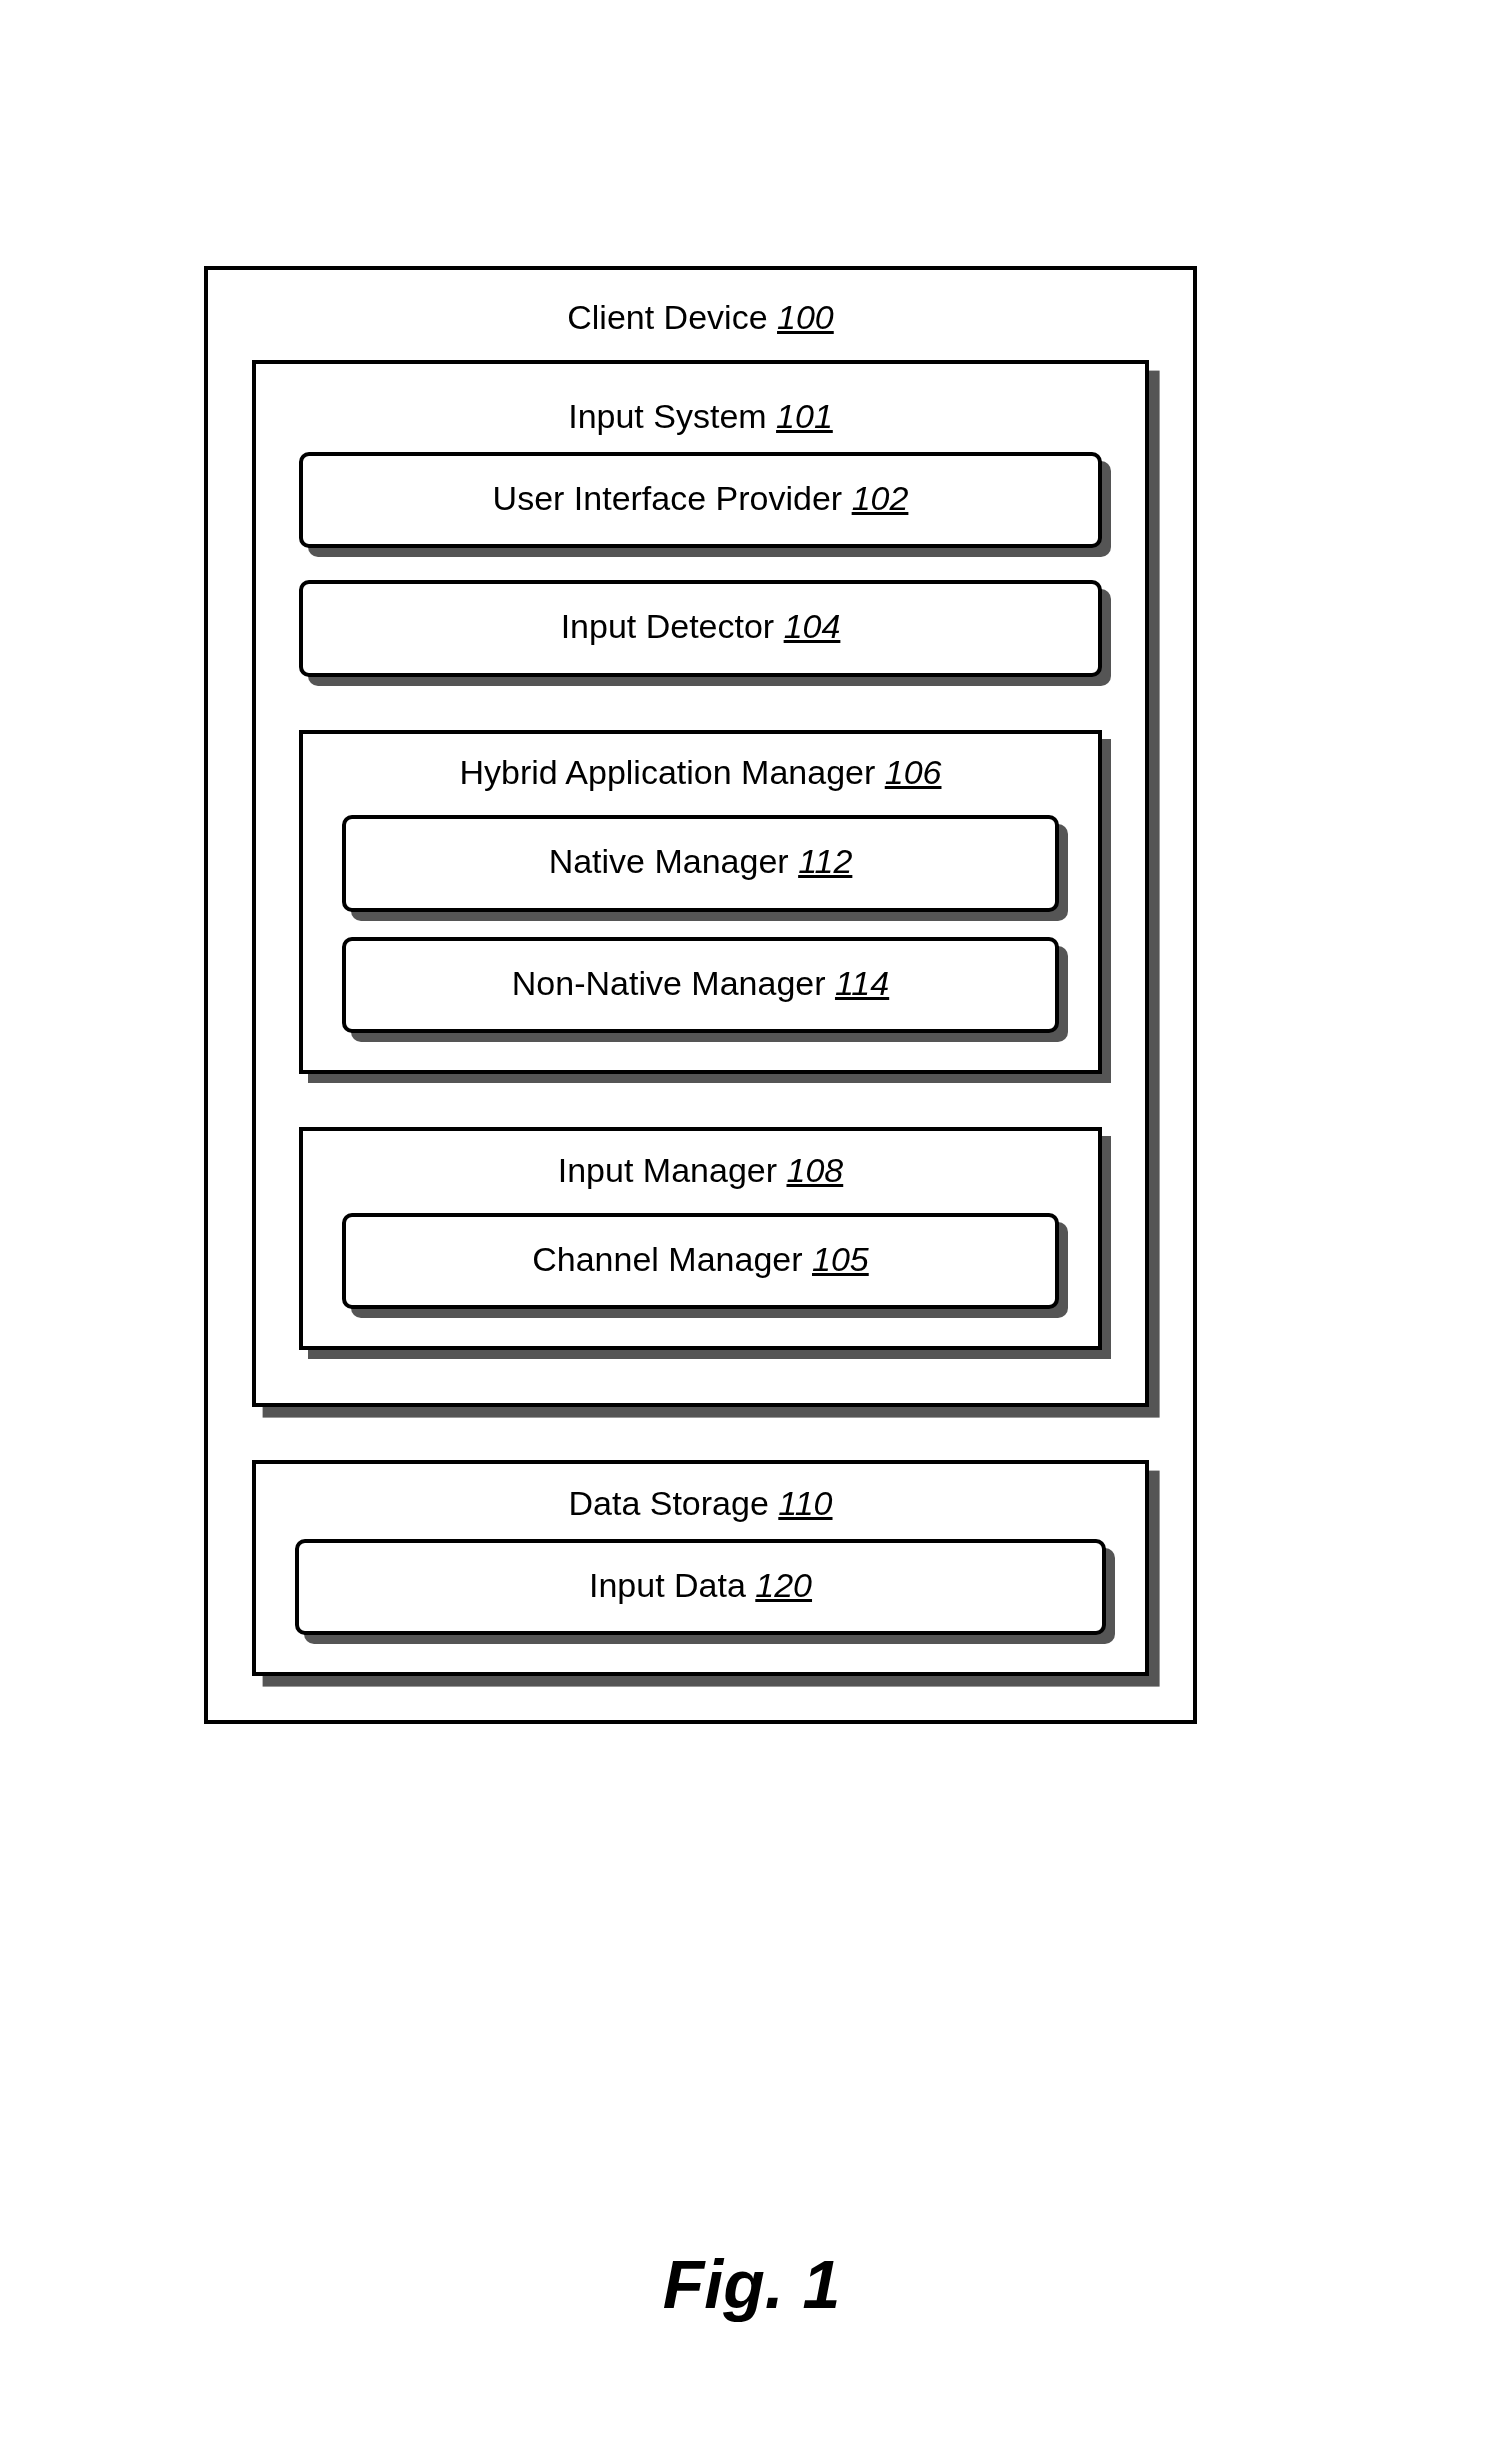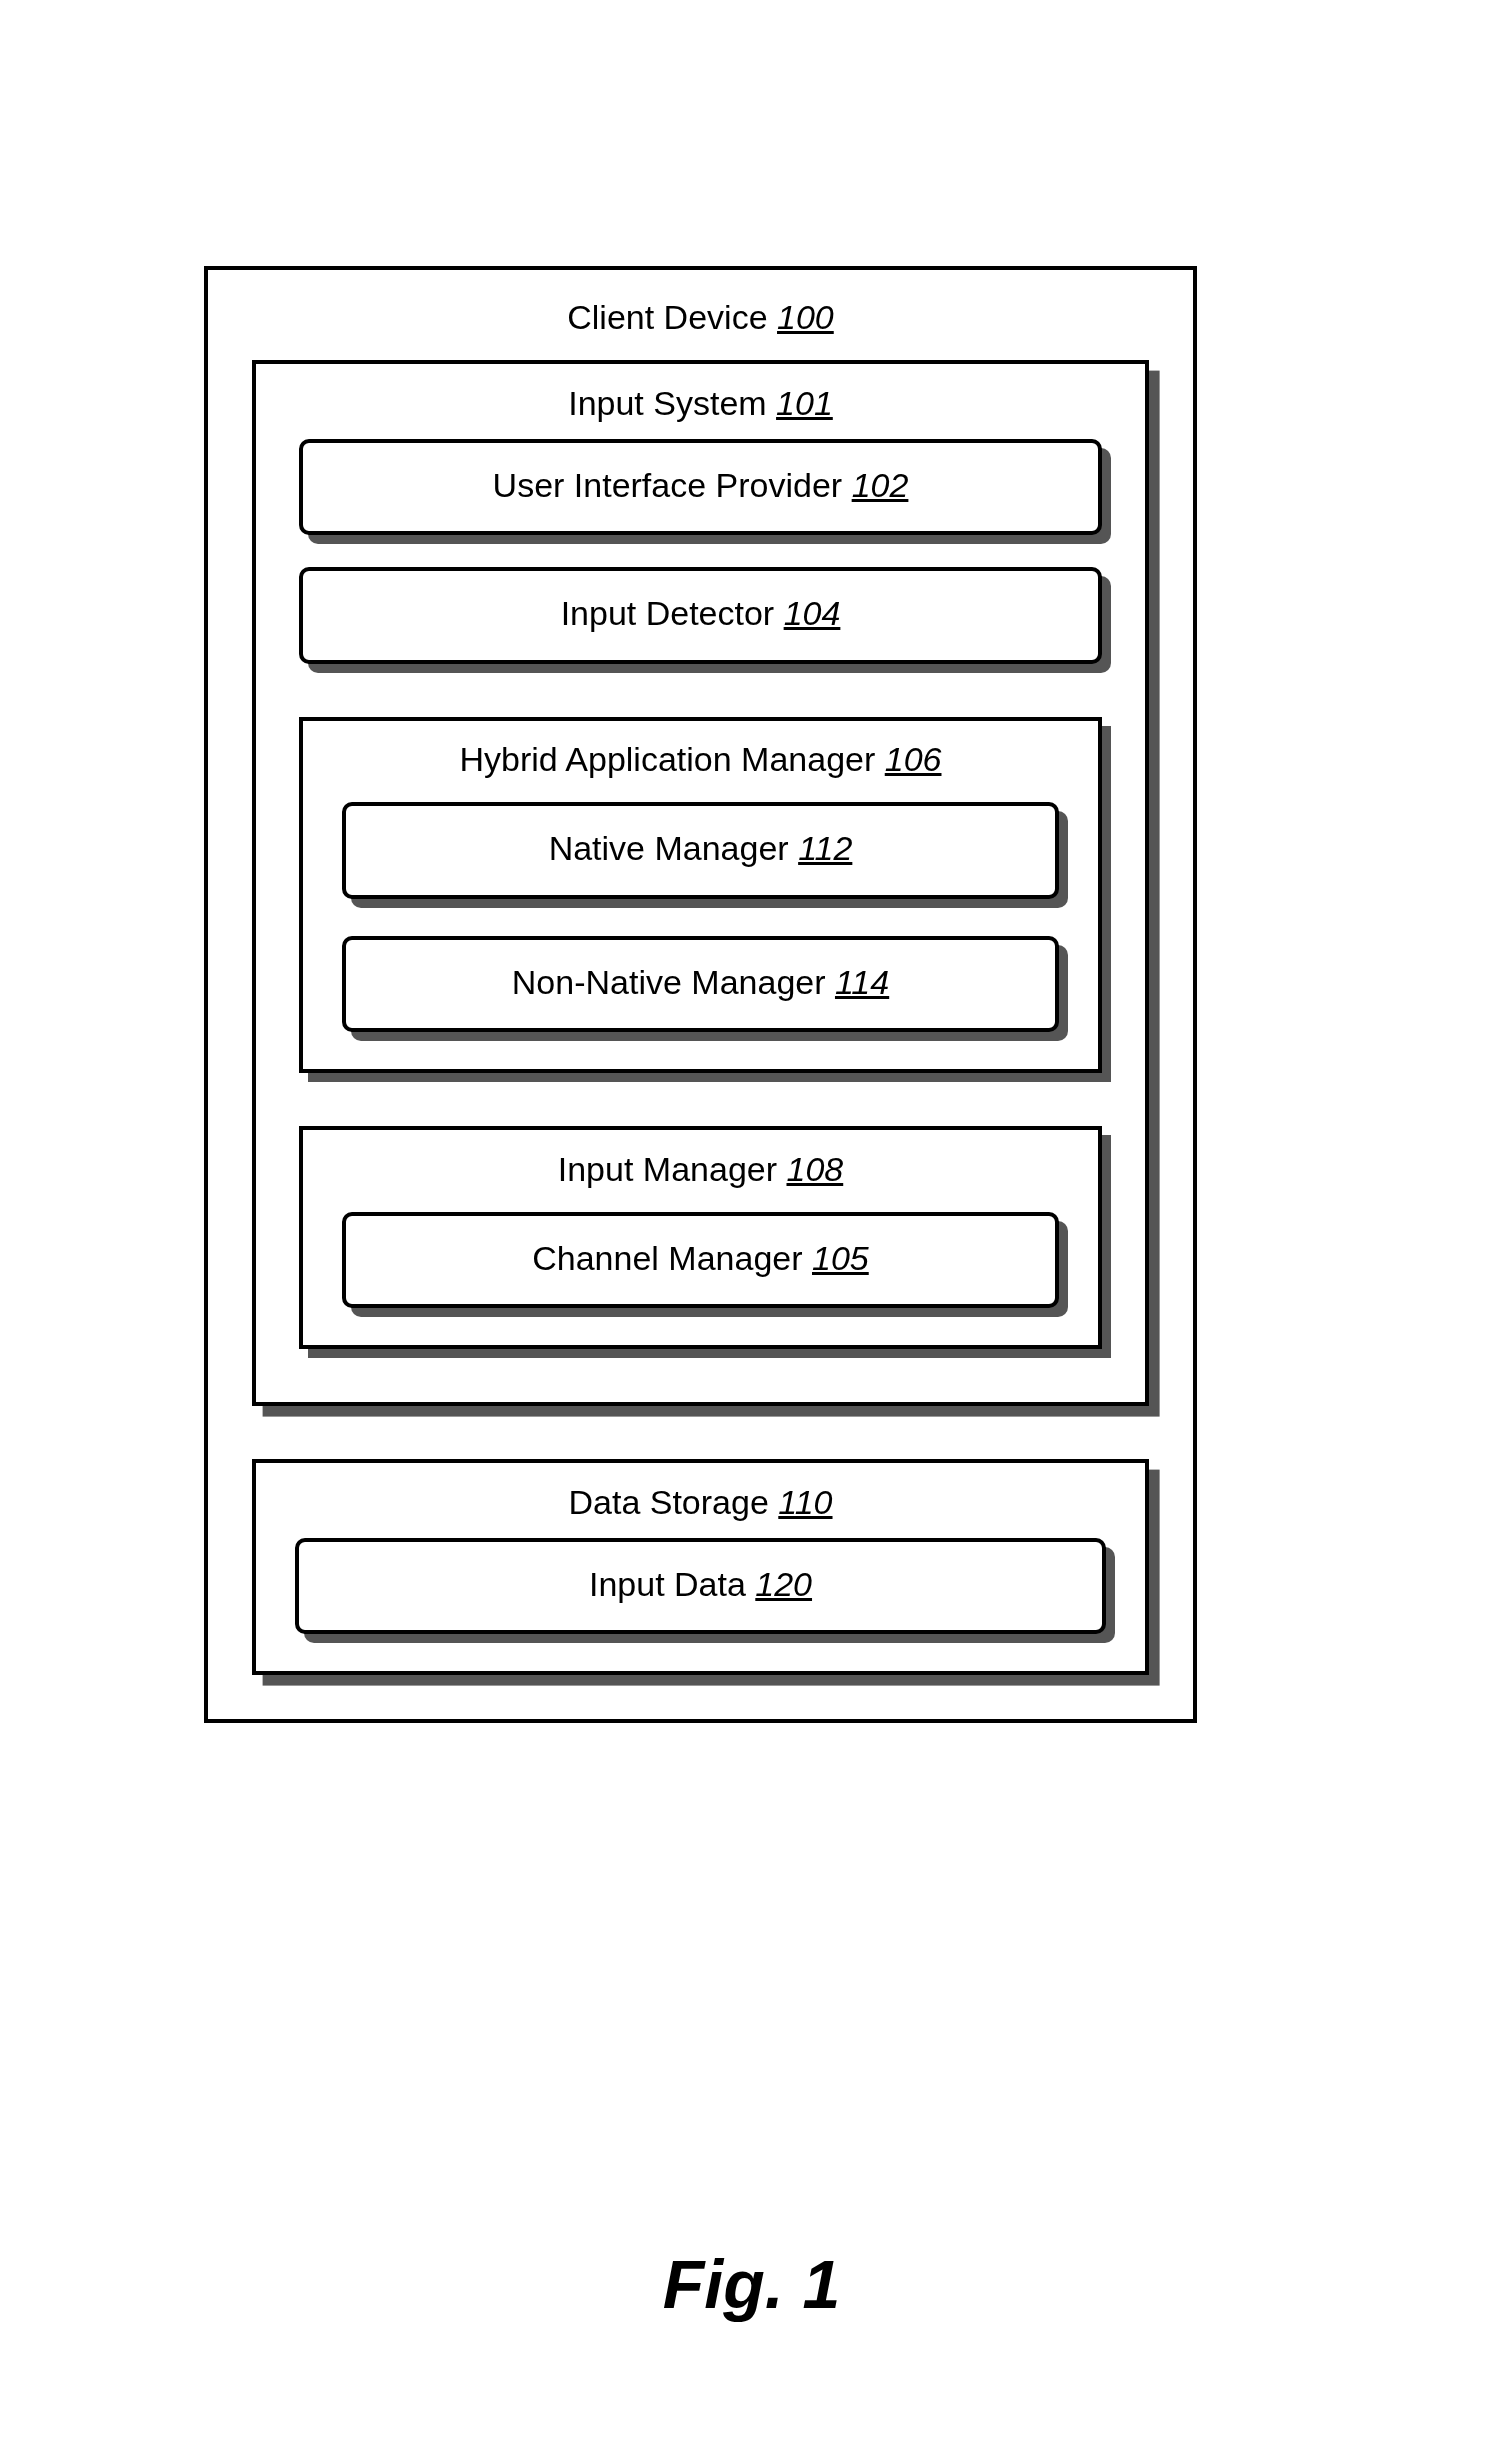--- a/index.html
+++ b/index.html
@@ -34,33 +34,33 @@
     font-size: 34px;
     margin: 12.4px 0 16px 0;
     display: inline-block;
   }
   .title .ref { text-decoration: underline; font-style: italic; }
   .outer {
     padding: 16px 44px 44px 44px;
   }
   .input-system {
     margin-top: 7px;
-    padding: 7px 43px 53px 43px;
+    padding: 20px 43px 53px 43px;
   }
   .leaf {
     padding: 10.6px 9px;
     margin-top: 32px;
     border-radius: 10px;
   }
   .leaf:first-of-type { margin-top: 0; }
   .group {
     margin-top: 53px;
     padding: 7px 39px 37px 39px;
   }
-  .group .leaf { margin-top: 37px; }
+  .group .leaf { margin-top: 25px; }
   .group .leaf:first-of-type { margin-top: 7px; }
   .data-storage {
     margin-top: 53px;
     padding: 7px 39px 37px 39px;
     text-decoration: underline;
   }
   .fig-caption {
     position: absolute;
     left: 0; right: 0;
     top: 2245px;

